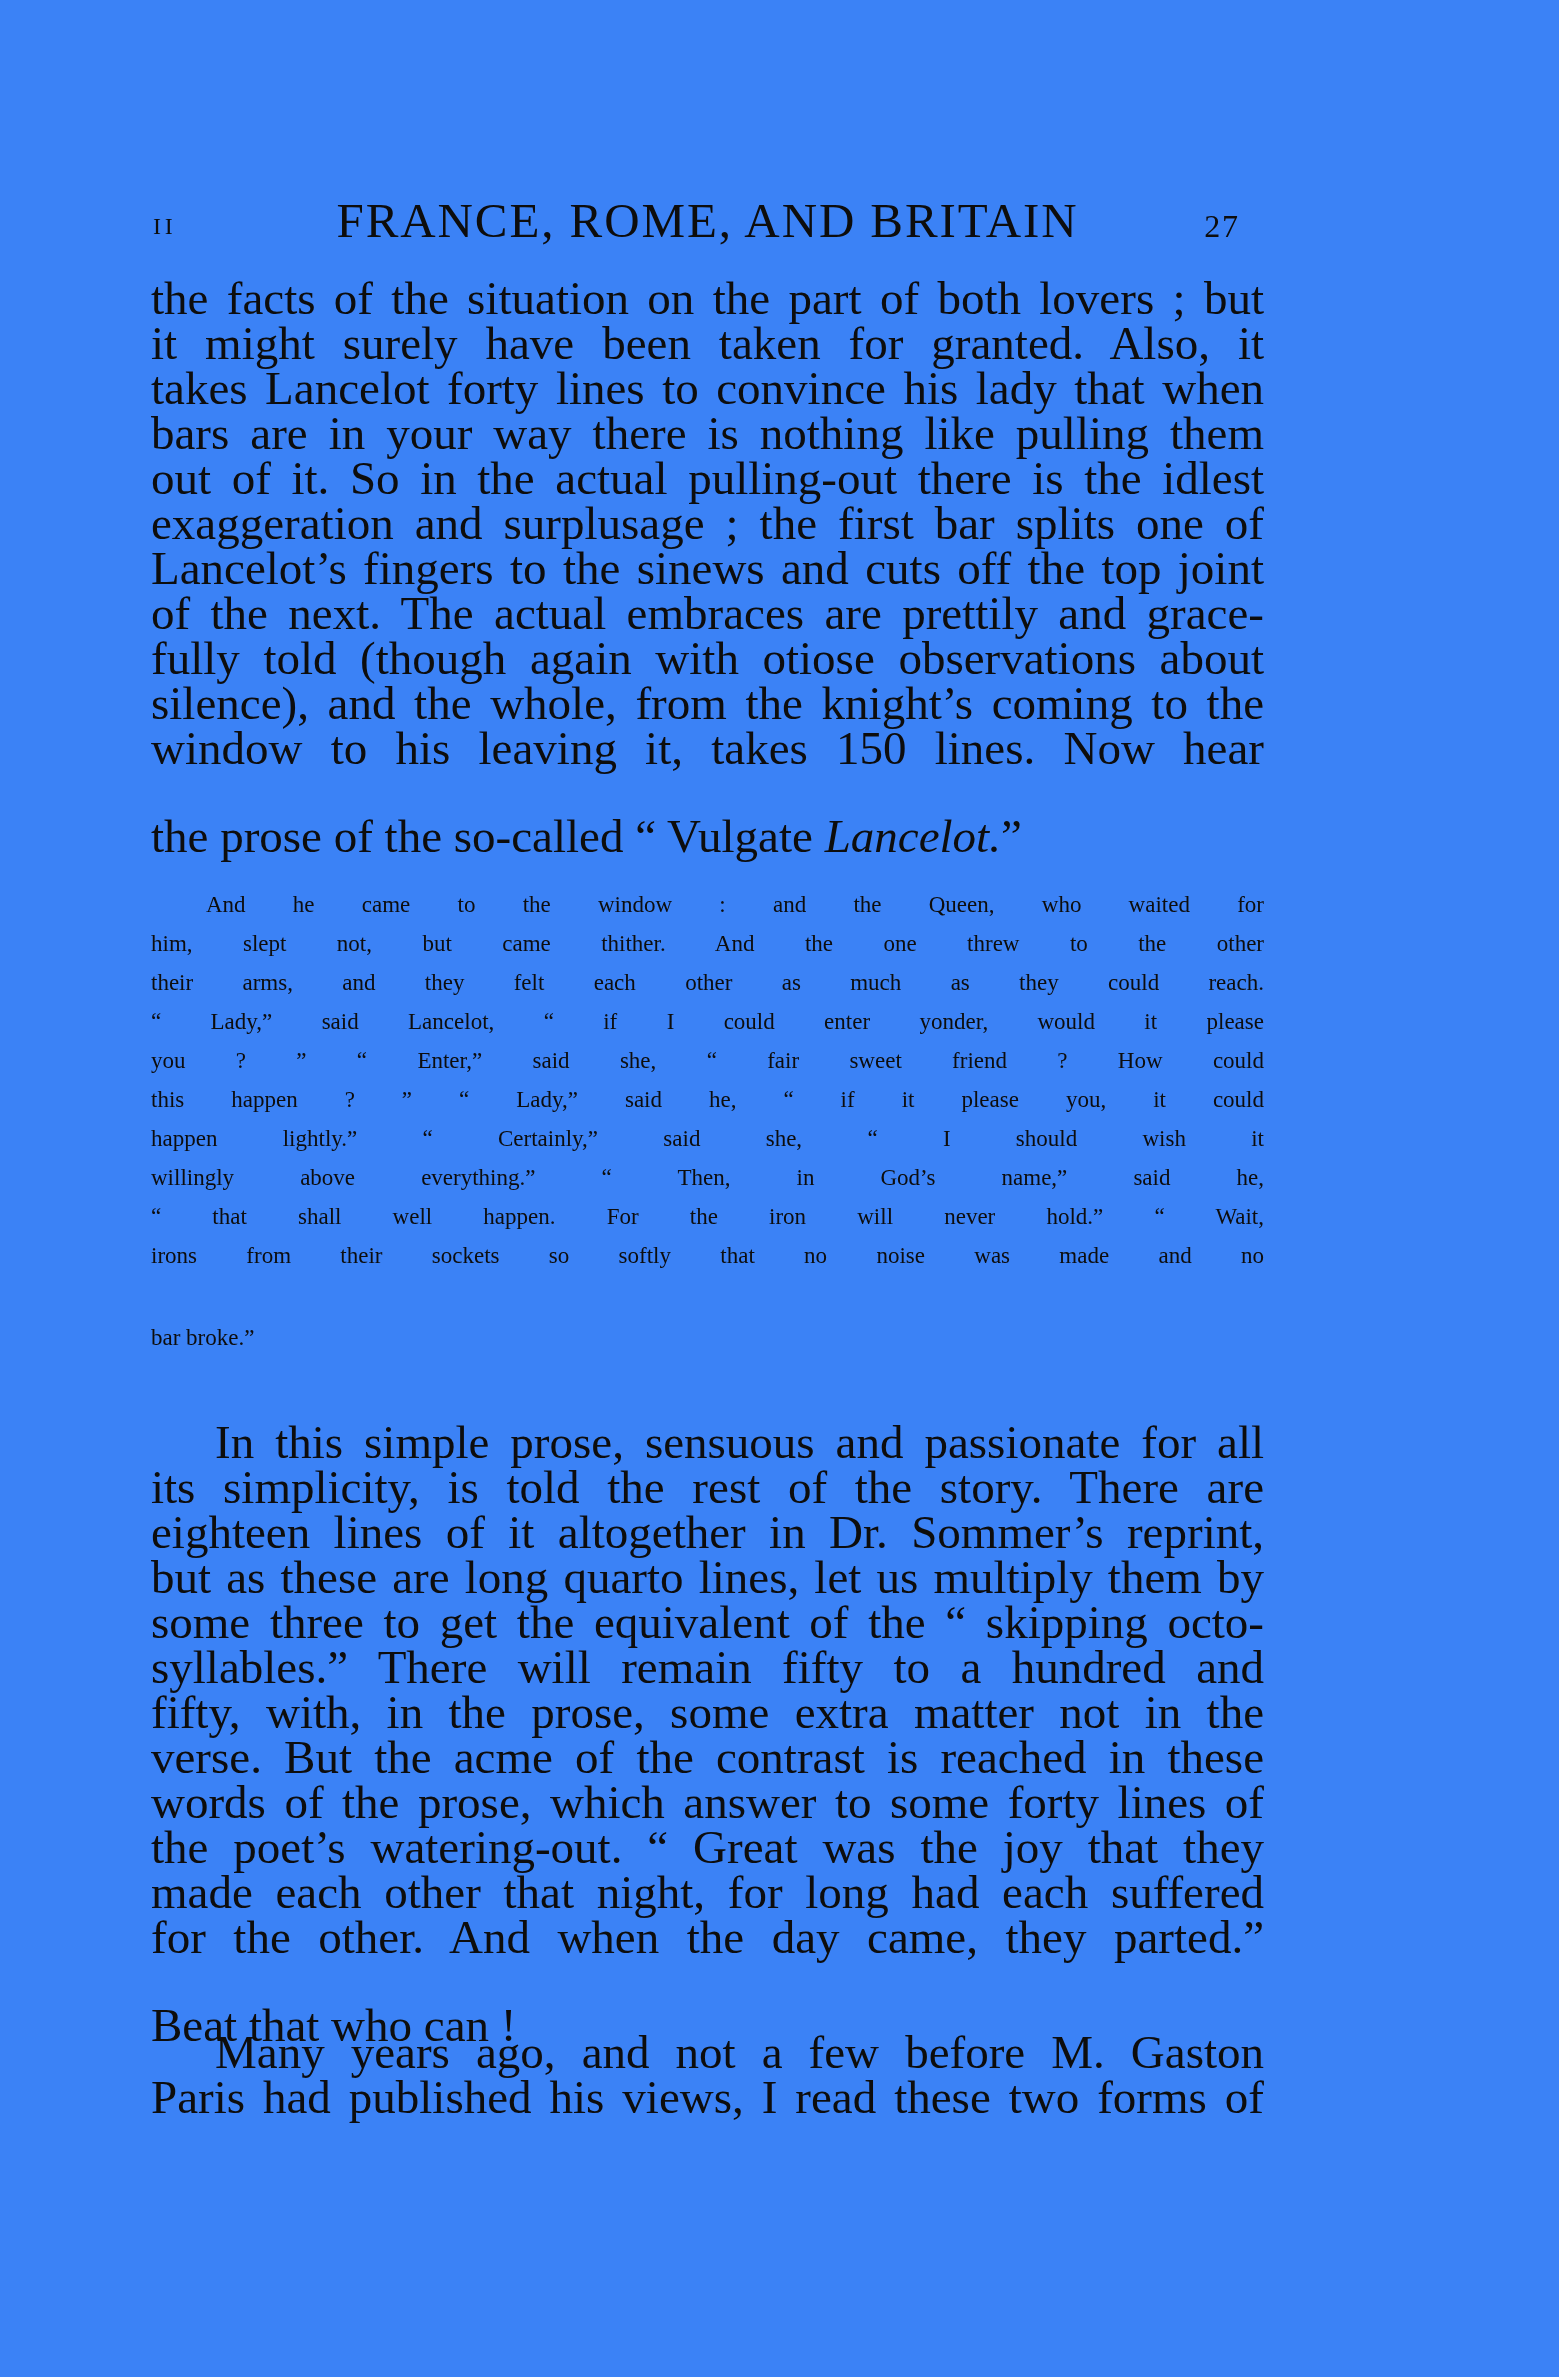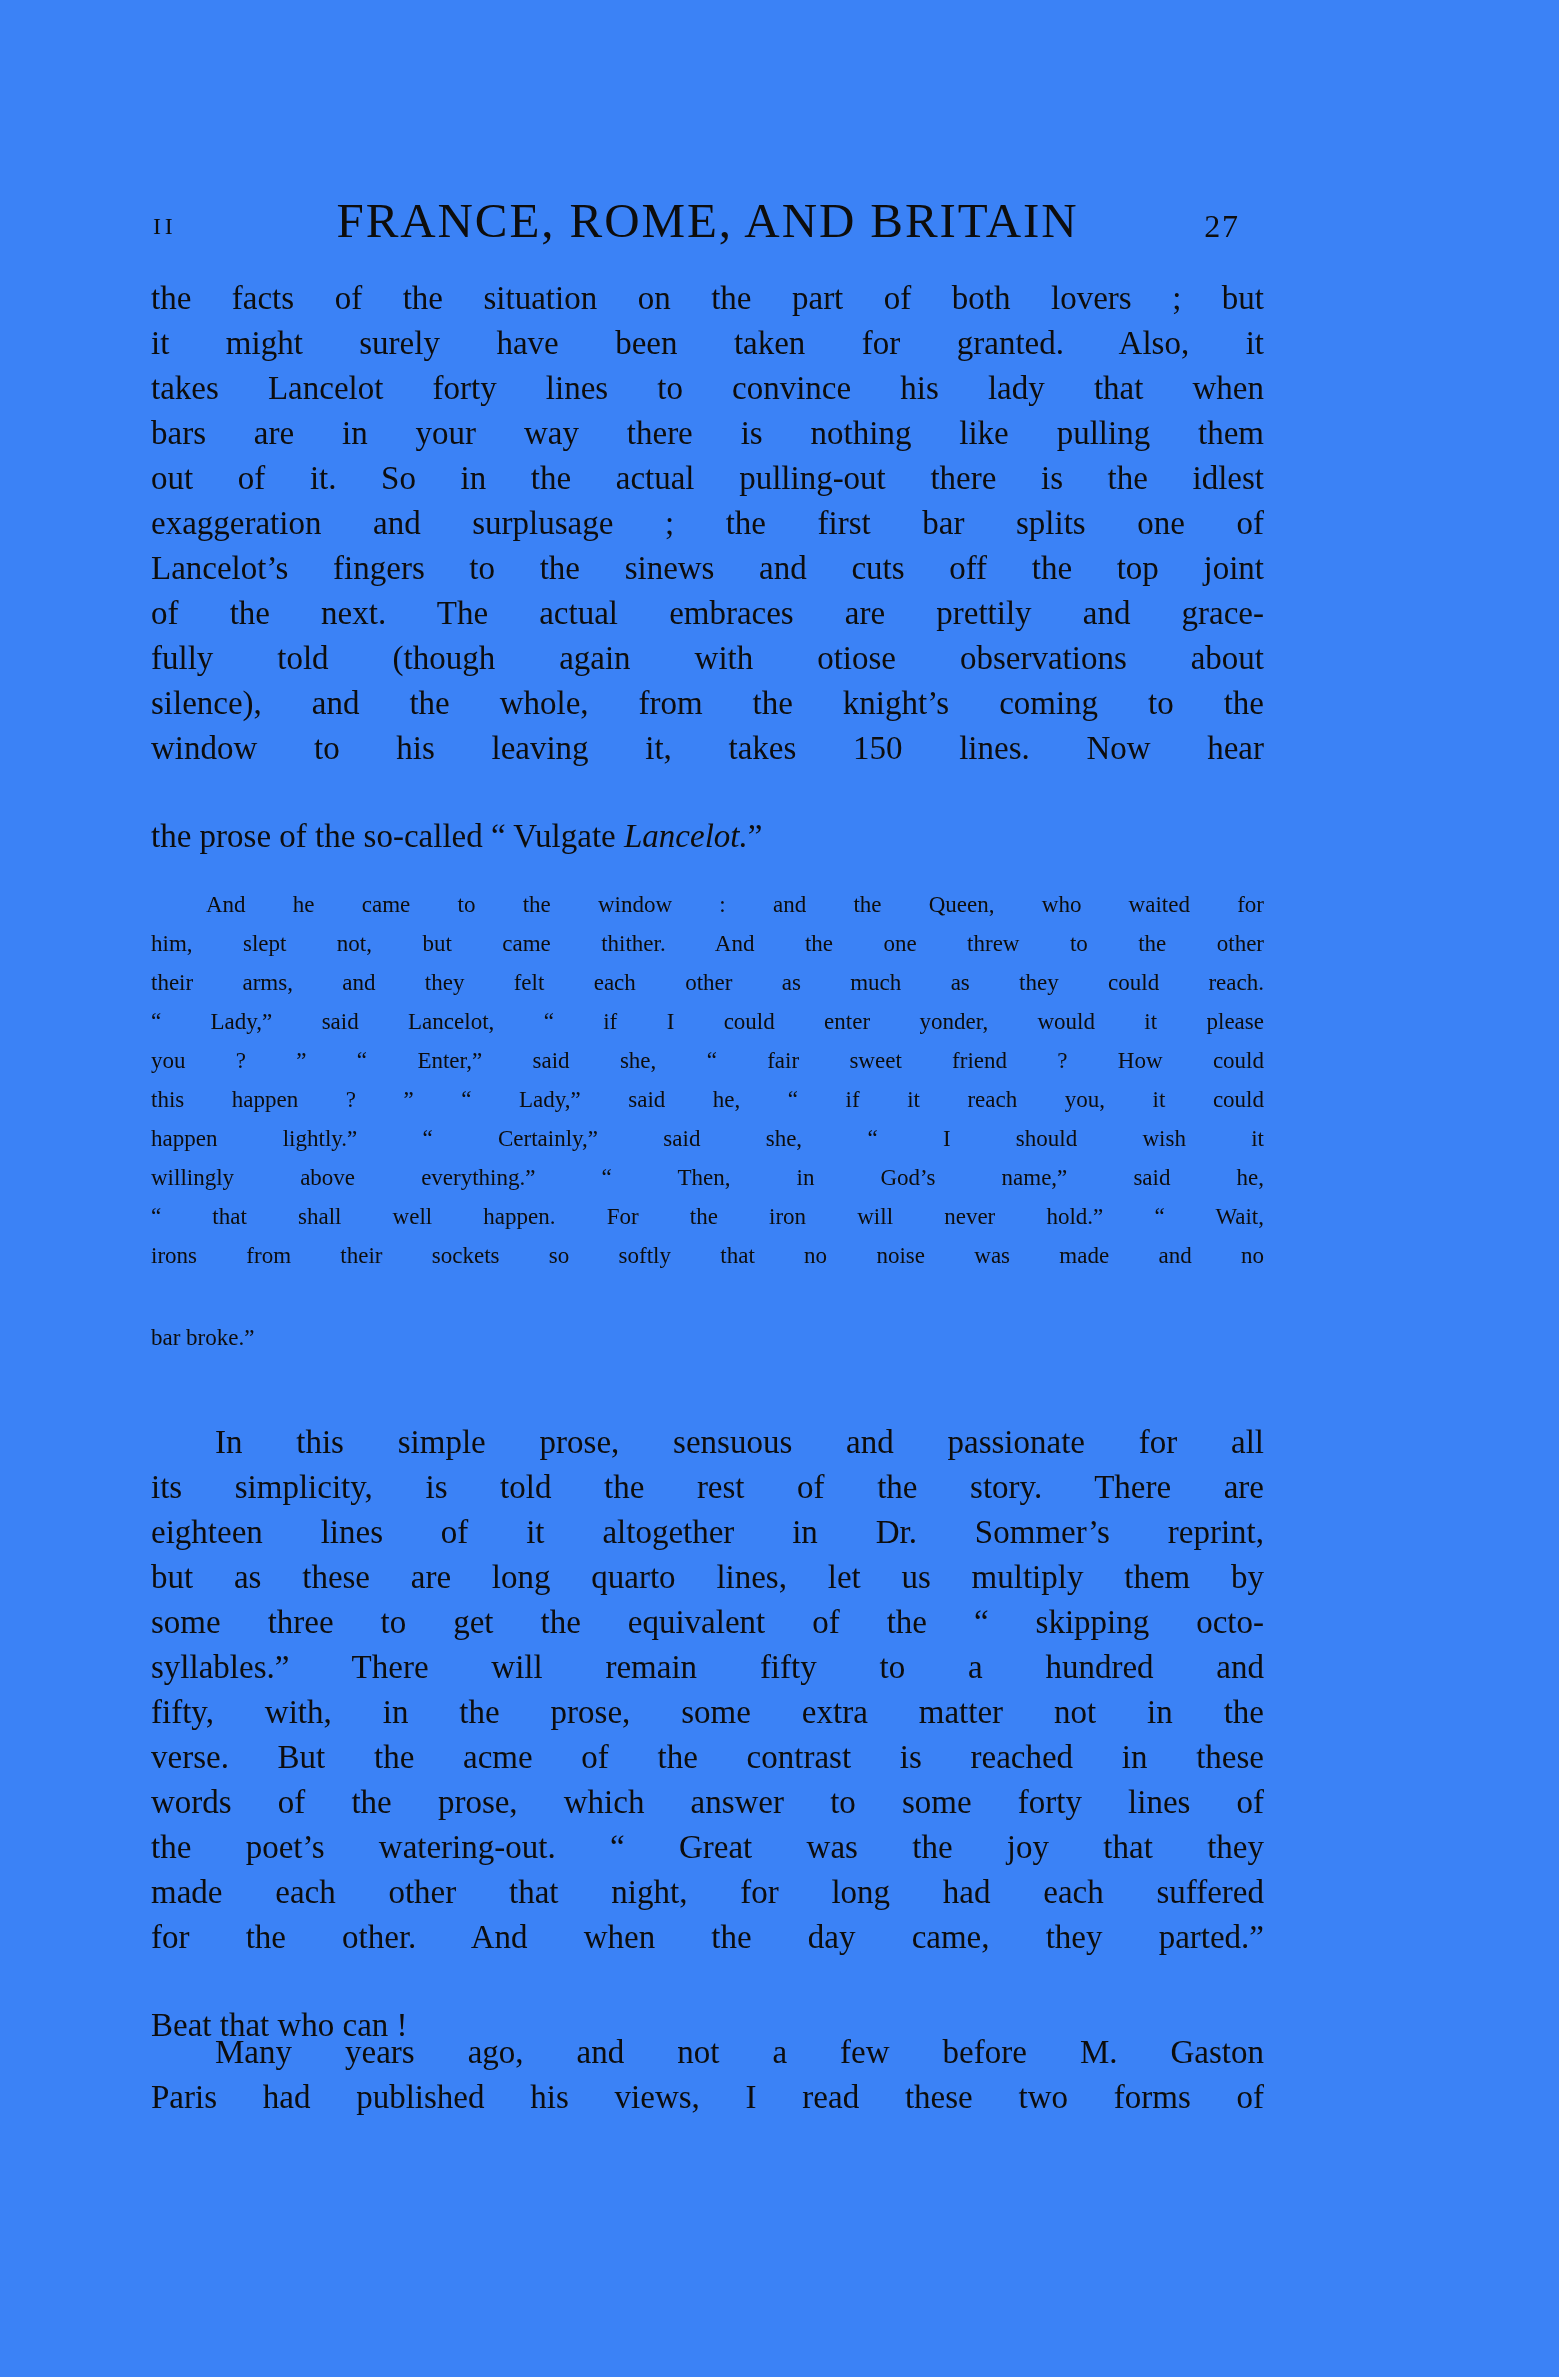--- a/index.html
+++ b/index.html
@@ -45,21 +45,21 @@
     line-height: 1;
     letter-spacing: 1.9px;
   }
   
   .textblock {
     position: absolute;
     left: 151px;
     width: 1113px;
   }
   .body-size {
-    font-size: 33px;
+    font-size: 47px;
     line-height: 45px;
   }
   .quote-size {
     font-size: 23px;
     line-height: 39px;
   }
   .jline {
     text-align: justify;
     text-align-last: justify;
     white-space: nowrap;
@@ -100,21 +100,21 @@
     <div class="jline">window to his leaving it, takes 150 lines.  Now hear</div>
     <div class="lline"><span>the prose of the so-called “ Vulgate </span><i>Lancelot.</i><span>”</span></div>
   </div>
 
   <div class="textblock quote-size bq">
     <div class="jline indent-q">And he came to the window : and the Queen, who waited for</div>
     <div class="jline">him, slept not, but came thither.  And the one threw to the other</div>
     <div class="jline">their arms, and they felt each other as much as they could reach.</div>
     <div class="jline">“ Lady,” said Lancelot, “ if I could enter yonder, would it please</div>
     <div class="jline">you ? ”  “ Enter,” said she, “ fair sweet friend ?  How could</div>
-    <div class="jline">this happen ? ”  “ Lady,” said he, “ if it reach you, it could</div>
+    <div class="jline">this happen ? ”  “ Lady,” said he, “ if it please you, it could</div>
     <div class="jline">happen lightly.”  “ Certainly,” said she, “ I should wish it</div>
     <div class="jline">willingly above everything.”  “ Then, in God’s name,” said he,</div>
     <div class="jline">“ that shall well happen.  For the iron will never hold.”  “ Wait,</div>
     <div class="jline">irons from their sockets so softly that no noise was made and no</div>
     <div class="lline">bar broke.”</div>
   </div>
 
   <div class="textblock body-size p2">
     <div class="jline indent-p">In this simple prose, sensuous and passionate for all</div>
     <div class="jline">its simplicity, is told the rest of the story.  There are</div>

